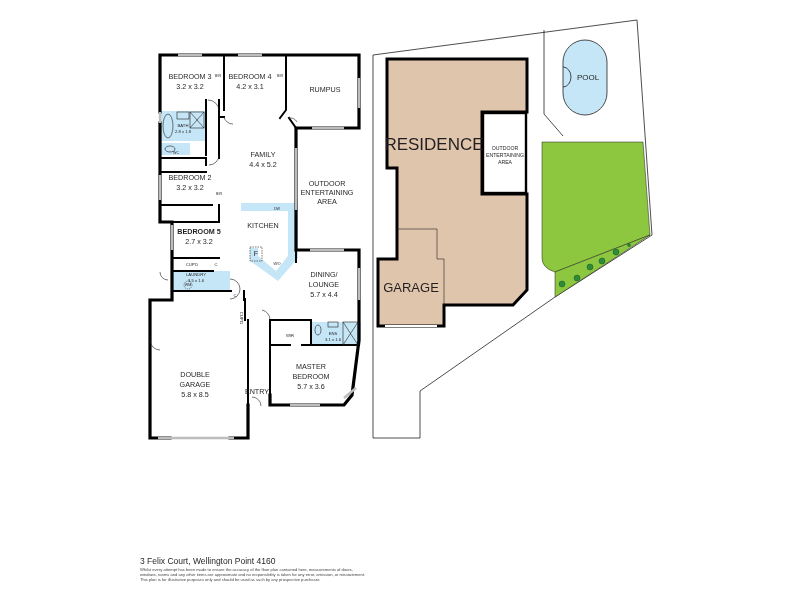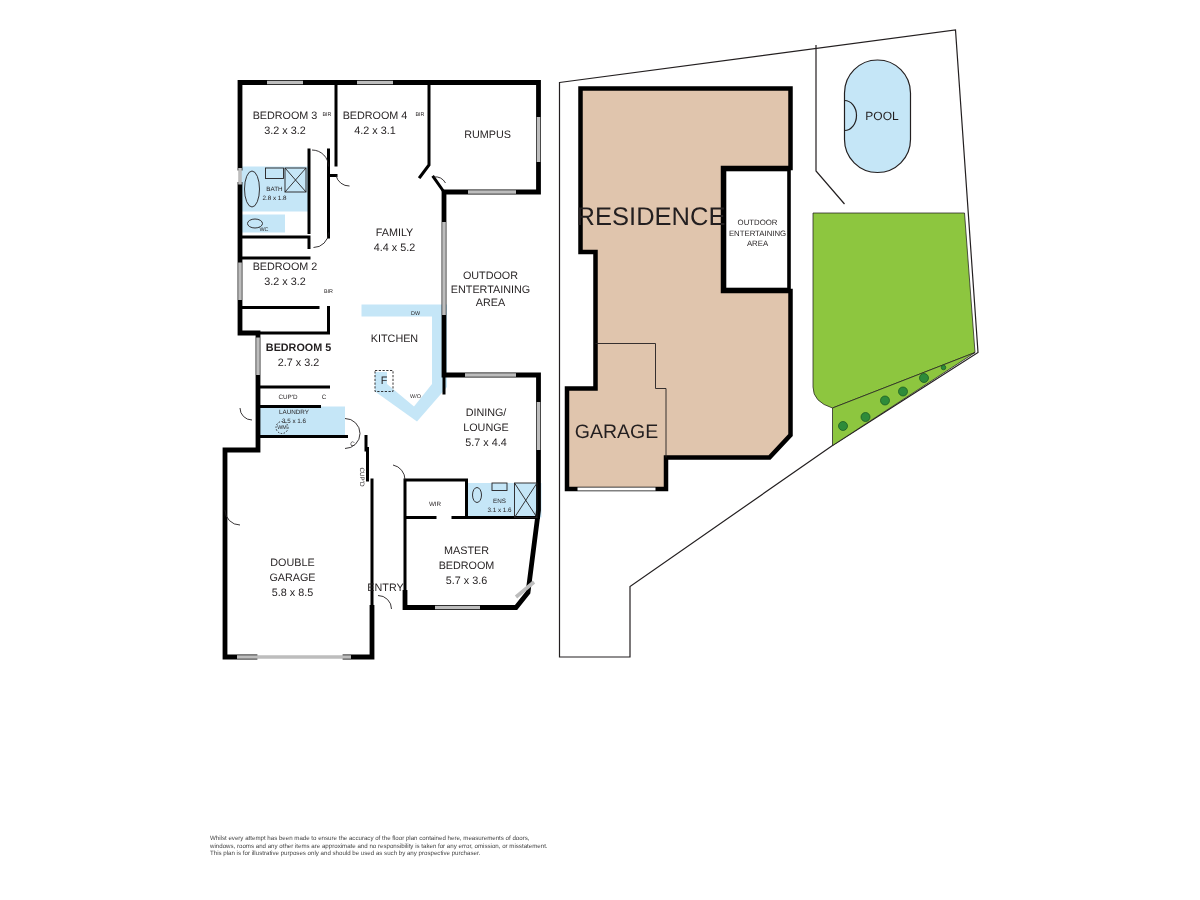--- a/index.html
+++ b/index.html
@@ -165,16 +165,17 @@
 
     <text class="site-big" x="434" y="150">RESIDENCE</text>
     <text class="site-mid" x="411" y="292">GARAGE</text>
     <text class="site-small" x="505" y="150">OUTDOOR</text>
     <text class="site-small" x="505" y="157">ENTERTAINING</text>
     <text class="site-small" x="505" y="164">AREA</text>
   </g>
 </svg>
 
 <div class="footer">
+  <p class="footer-title">3 Felix Court, Wellington Point 4160</p>
   <p class="footer-disc">Whilst every attempt has been made to ensure the accuracy of the floor plan contained here, measurements of doors,</p>
   <p class="footer-disc">windows, rooms and any other items are approximate and no responsibility is taken for any error, omission, or misstatement.</p>
   <p class="footer-disc">This plan is for illustrative purposes only and should be used as such by any prospective purchaser.</p>
 </div>
 
 </body></html>

